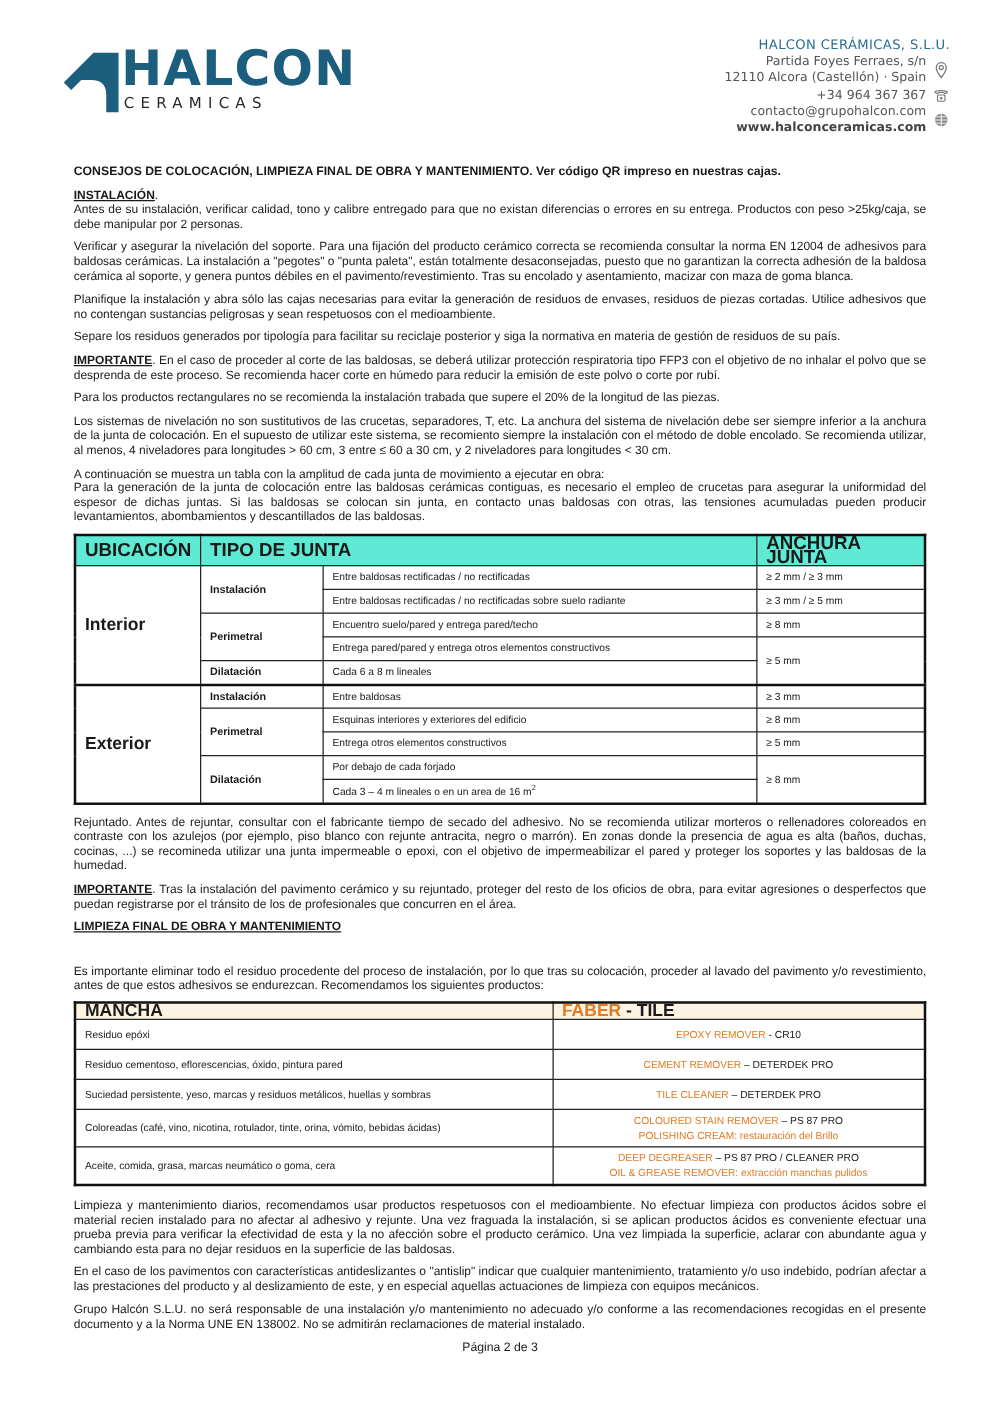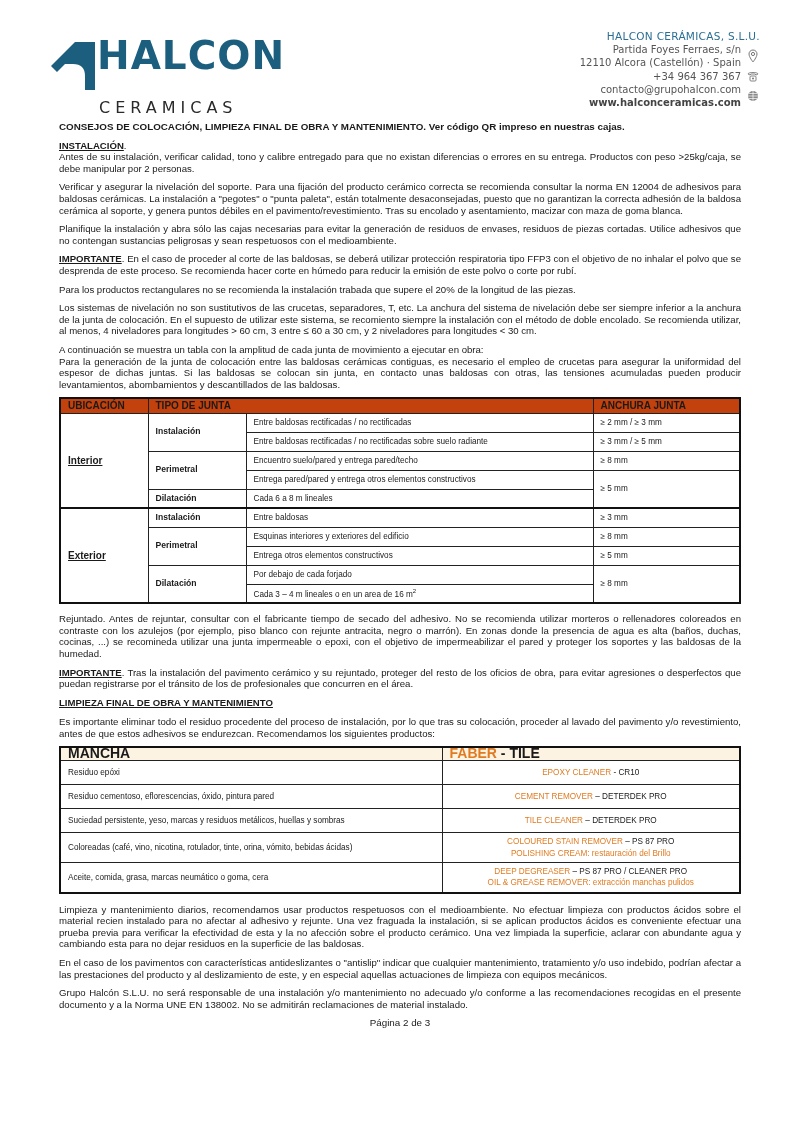--- a/index.html
+++ b/index.html
@@ -3,42 +3,42 @@
 <meta charset="utf-8">
 <style>
   * { box-sizing: border-box; margin: 0; padding: 0; }
   html, body { width: 800px; height: 1132px; background: #ffffff; }
   body { position: relative; font-family: "Liberation Sans", sans-serif; color: #1a1a1a; overflow: hidden; }
 
   
   .logo { position: absolute; left: 51px; top: 40px; width: 250px; height: 55px; }
   .logo svg.mark { position: absolute; left: 0; top: 2px; }
   .logo .brand { position: absolute; left: 46px; top: -4px; font-family: "DejaVu Sans", sans-serif; font-weight: bold; font-size: 39px; letter-spacing: 1px; color: #1b5e7e; line-height: 1; }
-  .logo .sub { position: absolute; left: 48px; top: 36px; font-family: "DejaVu Sans", sans-serif; font-size: 16px; letter-spacing: 5px; color: #2a2a2a; line-height: 1; margin-top: 24px; }
+  .logo .sub { position: absolute; left: 48px; top: 36px; font-family: "DejaVu Sans", sans-serif; font-size: 12px; letter-spacing: 5px; color: #2a2a2a; line-height: 1; }
 
   .contact { position: absolute; right: 40px; top: 30px; text-align: right; font-family: "DejaVu Sans", sans-serif; font-size: 10px; line-height: 13.2px; color: #555; }
   .contact .company { color: #2a6e93; font-size: 10.5px; letter-spacing: 0.3px; }
   .contact .row { display: flex; justify-content: flex-end; align-items: center; }
   .contact .ico { width: 14px; margin-left: 5px; display: inline-flex; justify-content: center; align-items: center; }
   .contact .web { font-weight: bold; color: #444; }
   .contact .group { display: flex; justify-content: flex-end; align-items: center; }
   .contact .group .lines { text-align: right; }
 
   
-  .content { position: absolute; left: 59px; top: 121px; width: 682px; font-size: 9.6px; line-height: 11.6px; text-align: justify; font-family: "Liberation Sans", sans-serif; }
+  .content { position: absolute; left: 59px; top: 132px; width: 682px; font-size: 9.6px; line-height: 11.6px; text-align: justify; font-family: "Liberation Sans", sans-serif; }
   .doc-title { font-weight: bold; font-size: 9.8px; margin-bottom: 7px; }
   .section-h { font-weight: bold; text-decoration: underline; }
   p { margin-bottom: 7px; }
   .imp { font-weight: bold; text-decoration: underline; }
 
   table { border-collapse: collapse; width: 100%; font-size: 8.2px; }
   .juntas { border: 2.5px solid #111; margin: 6px 0 9px 0; }
   .juntas td, .juntas th { border: 1px solid #222; padding: 0 7px; height: 19px; vertical-align: middle; }
-  .juntas th { background: #c2410c; font-size: 10px; font-weight: bold; height: 15px; }
-  .juntas .loc { font-weight: bold; font-size: 10px; text-decoration: underline; }
+  .juntas th { background: #5eead4; font-size: 15px; font-weight: bold; height: 15px; }
+  .juntas .loc { font-weight: bold; font-size: 14px; }
   .juntas .type { font-weight: bold; font-size: 8.6px; }
   .juntas .w { text-align: left; }
 
   .limpieza { border: 2.5px solid #111; margin: 6px 0 10px 0; }
   .limpieza td, .limpieza th { border: 1px solid #222; padding: 0 7px; height: 24px; vertical-align: middle; }
   .limpieza th { background: #fdf3e3; font-size: 14px; height: 14px; font-weight: bold; }
   .limpieza td.p { text-align: center; }
   .orange { color: #e07b22; }
   .limpieza .tall { height: 30px; }
 
@@ -93,20 +93,21 @@
   </div>
 </div>
 
 <div class="content">
   <div class="doc-title">CONSEJOS DE COLOCACIÓN, LIMPIEZA FINAL DE OBRA Y MANTENIMIENTO. Ver código QR impreso en nuestras cajas.</div>
 
   <div><span class="section-h">INSTALACIÓN</span><span>.</span></div>
   <p>Antes de su instalación, verificar calidad, tono y calibre entregado para que no existan diferencias o errores en su entrega. Productos con peso &gt;25kg/caja, se debe manipular por 2 personas.</p>
   <p>Verificar y asegurar la nivelación del soporte. Para una fijación del producto cerámico correcta se recomienda consultar la norma EN 12004 de adhesivos para baldosas cerámicas. La instalación a "pegotes" o "punta paleta", están totalmente desaconsejadas, puesto que no garantizan la correcta adhesión de la baldosa cerámica al soporte, y genera puntos débiles en el pavimento/revestimiento. Tras su encolado y asentamiento, macizar con maza de goma blanca.</p>
   <p>Planifique la instalación y abra sólo las cajas necesarias para evitar la generación de residuos de envases, residuos de piezas cortadas. Utilice adhesivos que no contengan sustancias peligrosas y sean respetuosos con el medioambiente.</p>
+  <p>Separe los residuos generados por tipología para facilitar su reciclaje posterior y siga la normativa en materia de gestión de residuos de su país.</p>
   <p><span class="imp">IMPORTANTE</span><span>. En el caso de proceder al corte de las baldosas, se deberá utilizar protección respiratoria tipo FFP3 con el objetivo de no inhalar el polvo que se desprenda de este proceso. Se recomienda hacer corte en húmedo para reducir la emisión de este polvo o corte por rubí.</span></p>
   <p>Para los productos rectangulares no se recomienda la instalación trabada que supere el 20% de la longitud de las piezas.</p>
   <p>Los sistemas de nivelación no son sustitutivos de las crucetas, separadores, T, etc. La anchura del sistema de nivelación debe ser siempre inferior a la anchura de la junta de colocación. En el supuesto de utilizar este sistema, se recomiento siempre la instalación con el método de doble encolado. Se recomienda utilizar, al menos, 4 niveladores para longitudes &gt; 60 cm, 3 entre ≤ 60 a 30 cm, y 2 niveladores para longitudes &lt; 30 cm.</p>
   <p style="margin-bottom:0">A continuación se muestra un tabla con la amplitud de cada junta de movimiento a ejecutar en obra:</p>
   <p>Para la generación de la junta de colocación entre las baldosas cerámicas contiguas, es necesario el empleo de crucetas para asegurar la uniformidad del espesor de dichas juntas. Si las baldosas se colocan sin junta, en contacto unas baldosas con otras, las tensiones acumuladas pueden producir levantamientos, abombamientos y descantillados de las baldosas.</p>
 
   <table class="juntas">
     <colgroup>
         <col style="width:88px">
         <col style="width:98px">
@@ -164,36 +165,36 @@
     </tr>
     <tr>
       <td><span>Cada 3 – 4 m lineales o en un area de 16 m</span><sup style="font-size:6px">2</sup></td>
     </tr>
   </tbody>
     </table>
 
   <p>Rejuntado. Antes de rejuntar, consultar con el fabricante tiempo de secado del adhesivo. No se recomienda utilizar morteros o rellenadores coloreados en contraste con los azulejos (por ejemplo, piso blanco con rejunte antracita, negro o marrón). En zonas donde la presencia de agua es alta (baños, duchas, cocinas, ...) se recomineda utilizar una junta impermeable o epoxi, con el objetivo de impermeabilizar el pared y proteger los soportes y las baldosas de la humedad.</p>
   <p><span class="imp">IMPORTANTE</span><span>. Tras la instalación del pavimento cerámico y su rejuntado, proteger del resto de los oficios de obra, para evitar agresiones o desperfectos que puedan registrarse por el tránsito de los de profesionales que concurren en el área.</span></p>
 
-  <div class="section-h" style="margin-bottom:8px">LIMPIEZA FINAL DE OBRA Y MANTENIMIENTO</div>
+  <div class="section-h" style="margin-bottom:24px">LIMPIEZA FINAL DE OBRA Y MANTENIMIENTO</div>
   <p style="margin-bottom:0">Es importante eliminar todo el residuo procedente del proceso de instalación, por lo que tras su colocación, proceder al lavado del pavimento y/o revestimiento, antes de que estos adhesivos se endurezcan. Recomendamos los siguientes productos:</p>
 
   <table class="limpieza">
     <colgroup>
         <col style="width:382px">
         <col>
       </colgroup>
     <tbody>
         <tr>
       <th>MANCHA</th>
       <th><span class="orange">FABER</span><span> - </span><span>TILE</span></th>
     </tr>
     <tr>
       <td>Residuo epóxi</td>
-      <td class="p"><span class="orange">EPOXY CLEANER</span><span> - </span><span>CR10</span></td>
+      <td class="p"><span class="orange">EPOXY REMOVER</span><span> - </span><span>CR10</span></td>
     </tr>
     <tr>
       <td>Residuo cementoso, eflorescencias, óxido, pintura pared</td>
       <td class="p"><span class="orange">CEMENT REMOVER</span><span> – </span><span>DETERDEK PRO</span></td>
     </tr>
     <tr>
       <td>Suciedad persistente, yeso, marcas y residuos metálicos, huellas y sombras</td>
       <td class="p"><span class="orange">TILE CLEANER</span><span> – </span><span>DETERDEK PRO</span></td>
     </tr>
     <tr>

